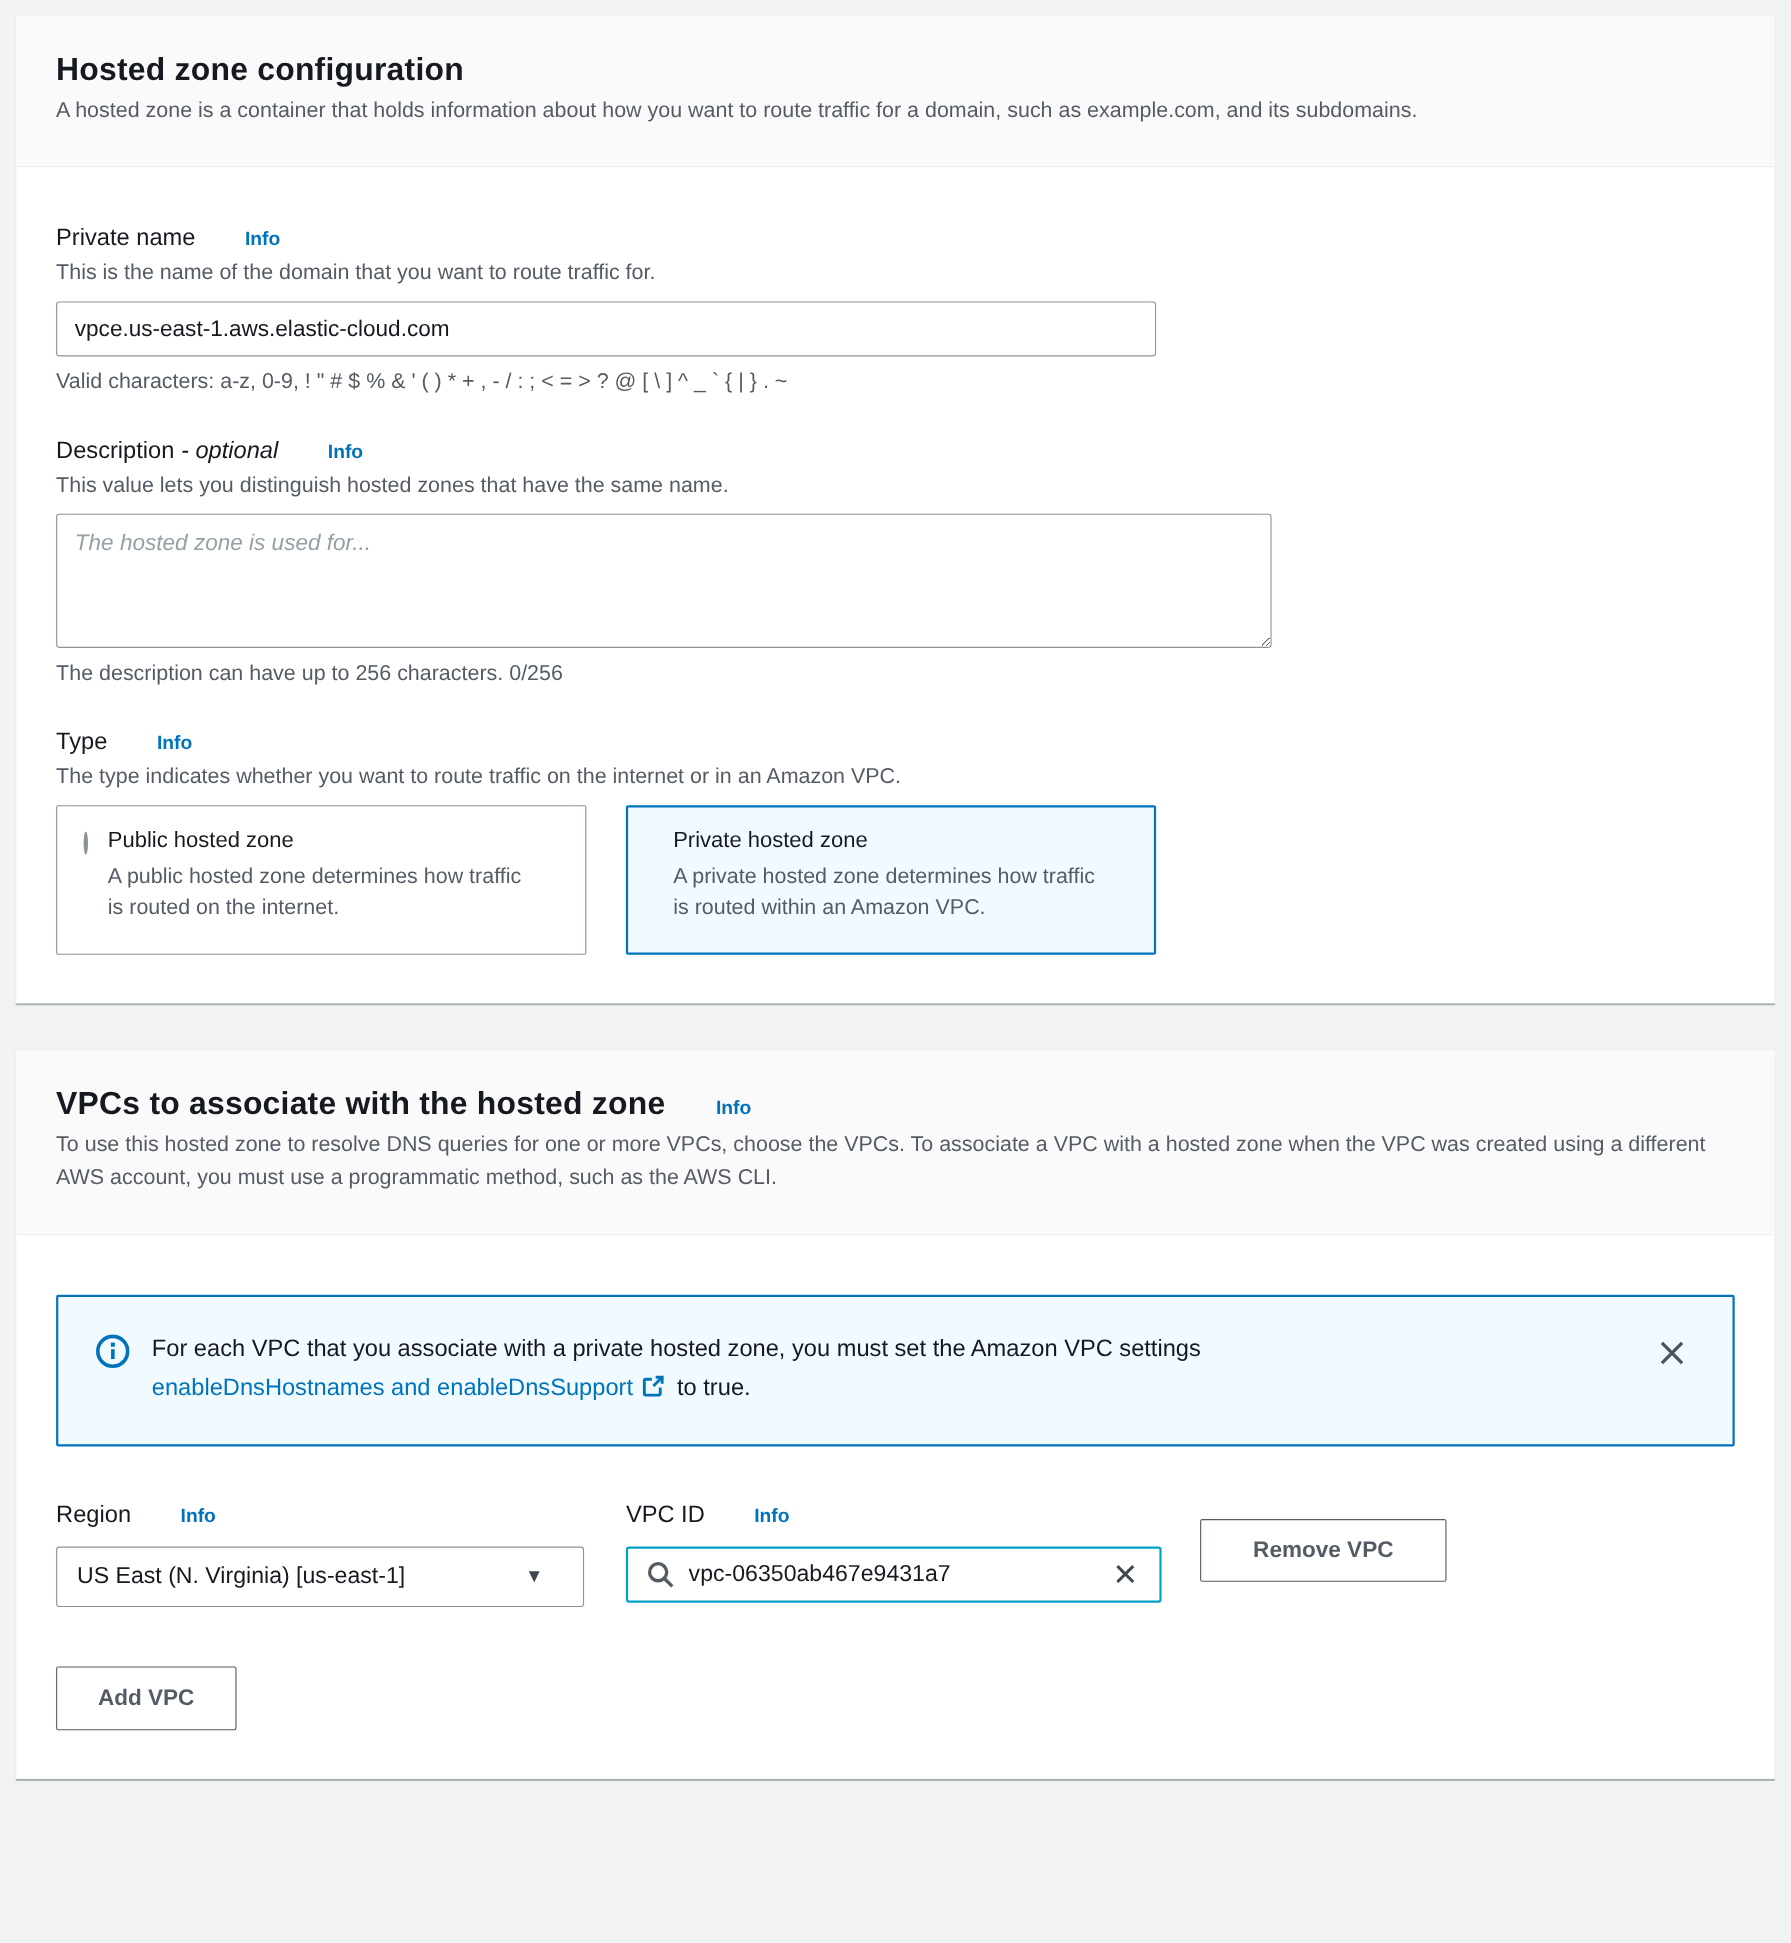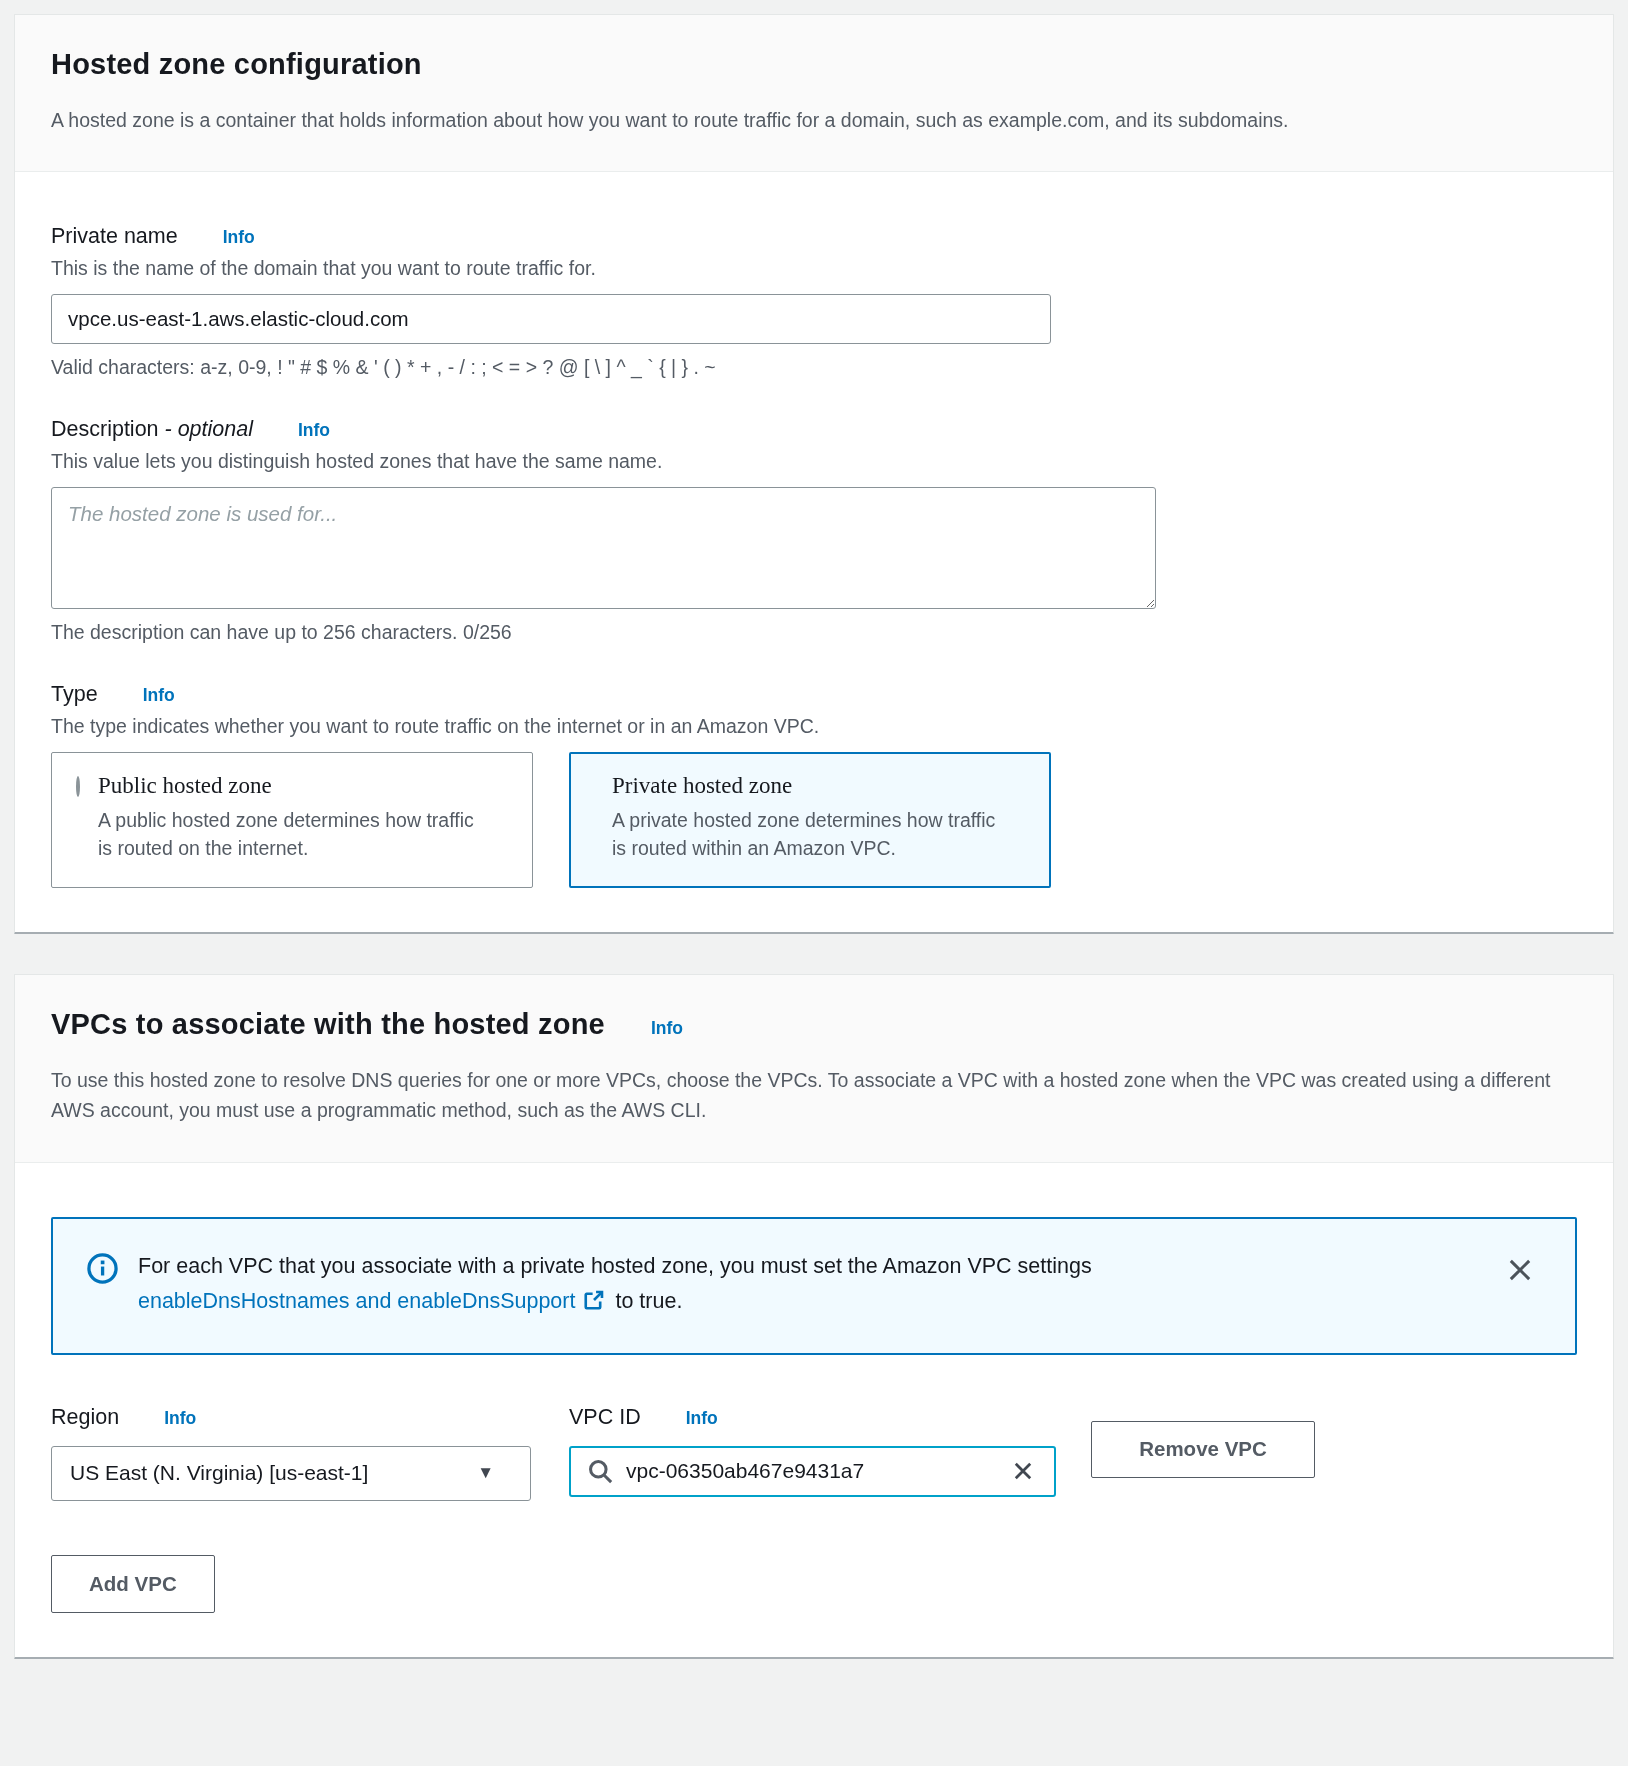--- a/index.html
+++ b/index.html
@@ -24,21 +24,21 @@
     padding: 33px 36px 36px;
   }
   .card-title {
     font-size: 29px;
     font-weight: 700;
     color: #16191f;
     letter-spacing: 0.2px;
   }
   .title-row { display: flex; align-items: baseline; gap: 16px; }
   .card-desc {
-    margin-top: 24px;
+    margin-top: 4px;
     font-size: 19.5px;
     line-height: 1.55;
     color: #545b64;
     max-width: 1290px;
   }
   .card-body { padding: 14px 36px 44px; }
   .field { margin-top: 38px; }
   .label-row { display: flex; align-items: baseline; gap: 15px; }
   .field-label { font-size: 21.5px; color: #16191f; }
   .optional { font-style: italic; }
@@ -111,21 +111,21 @@
     background: #0073bb; position: relative;
   }
   .radio-on::after {
     content: ""; position: absolute; inset: 5px;
     background: #ffffff; border-radius: 50%;
   }
   .radio-on::before {
     content: ""; position: absolute; inset: 8px;
     background: #0073bb; border-radius: 50%; z-index: 1;
   }
-  .radio-label { font-size: 23px; color: #16191f; font-family: Liberation Serif, serif; }
+  .radio-label { font-size: 20px; color: #16191f; }
   .radio-desc { margin-top: 7px; font-size: 19.5px; line-height: 1.45; color: #545b64; max-width: 390px; }
 
   .alert {
     margin-top: 22px;
     border: 2px solid #0073bb;
     border-radius: 2px;
     background: #f1faff;
     padding: 30px 30px 30px 34px;
     display: flex;
     align-items: flex-start;

